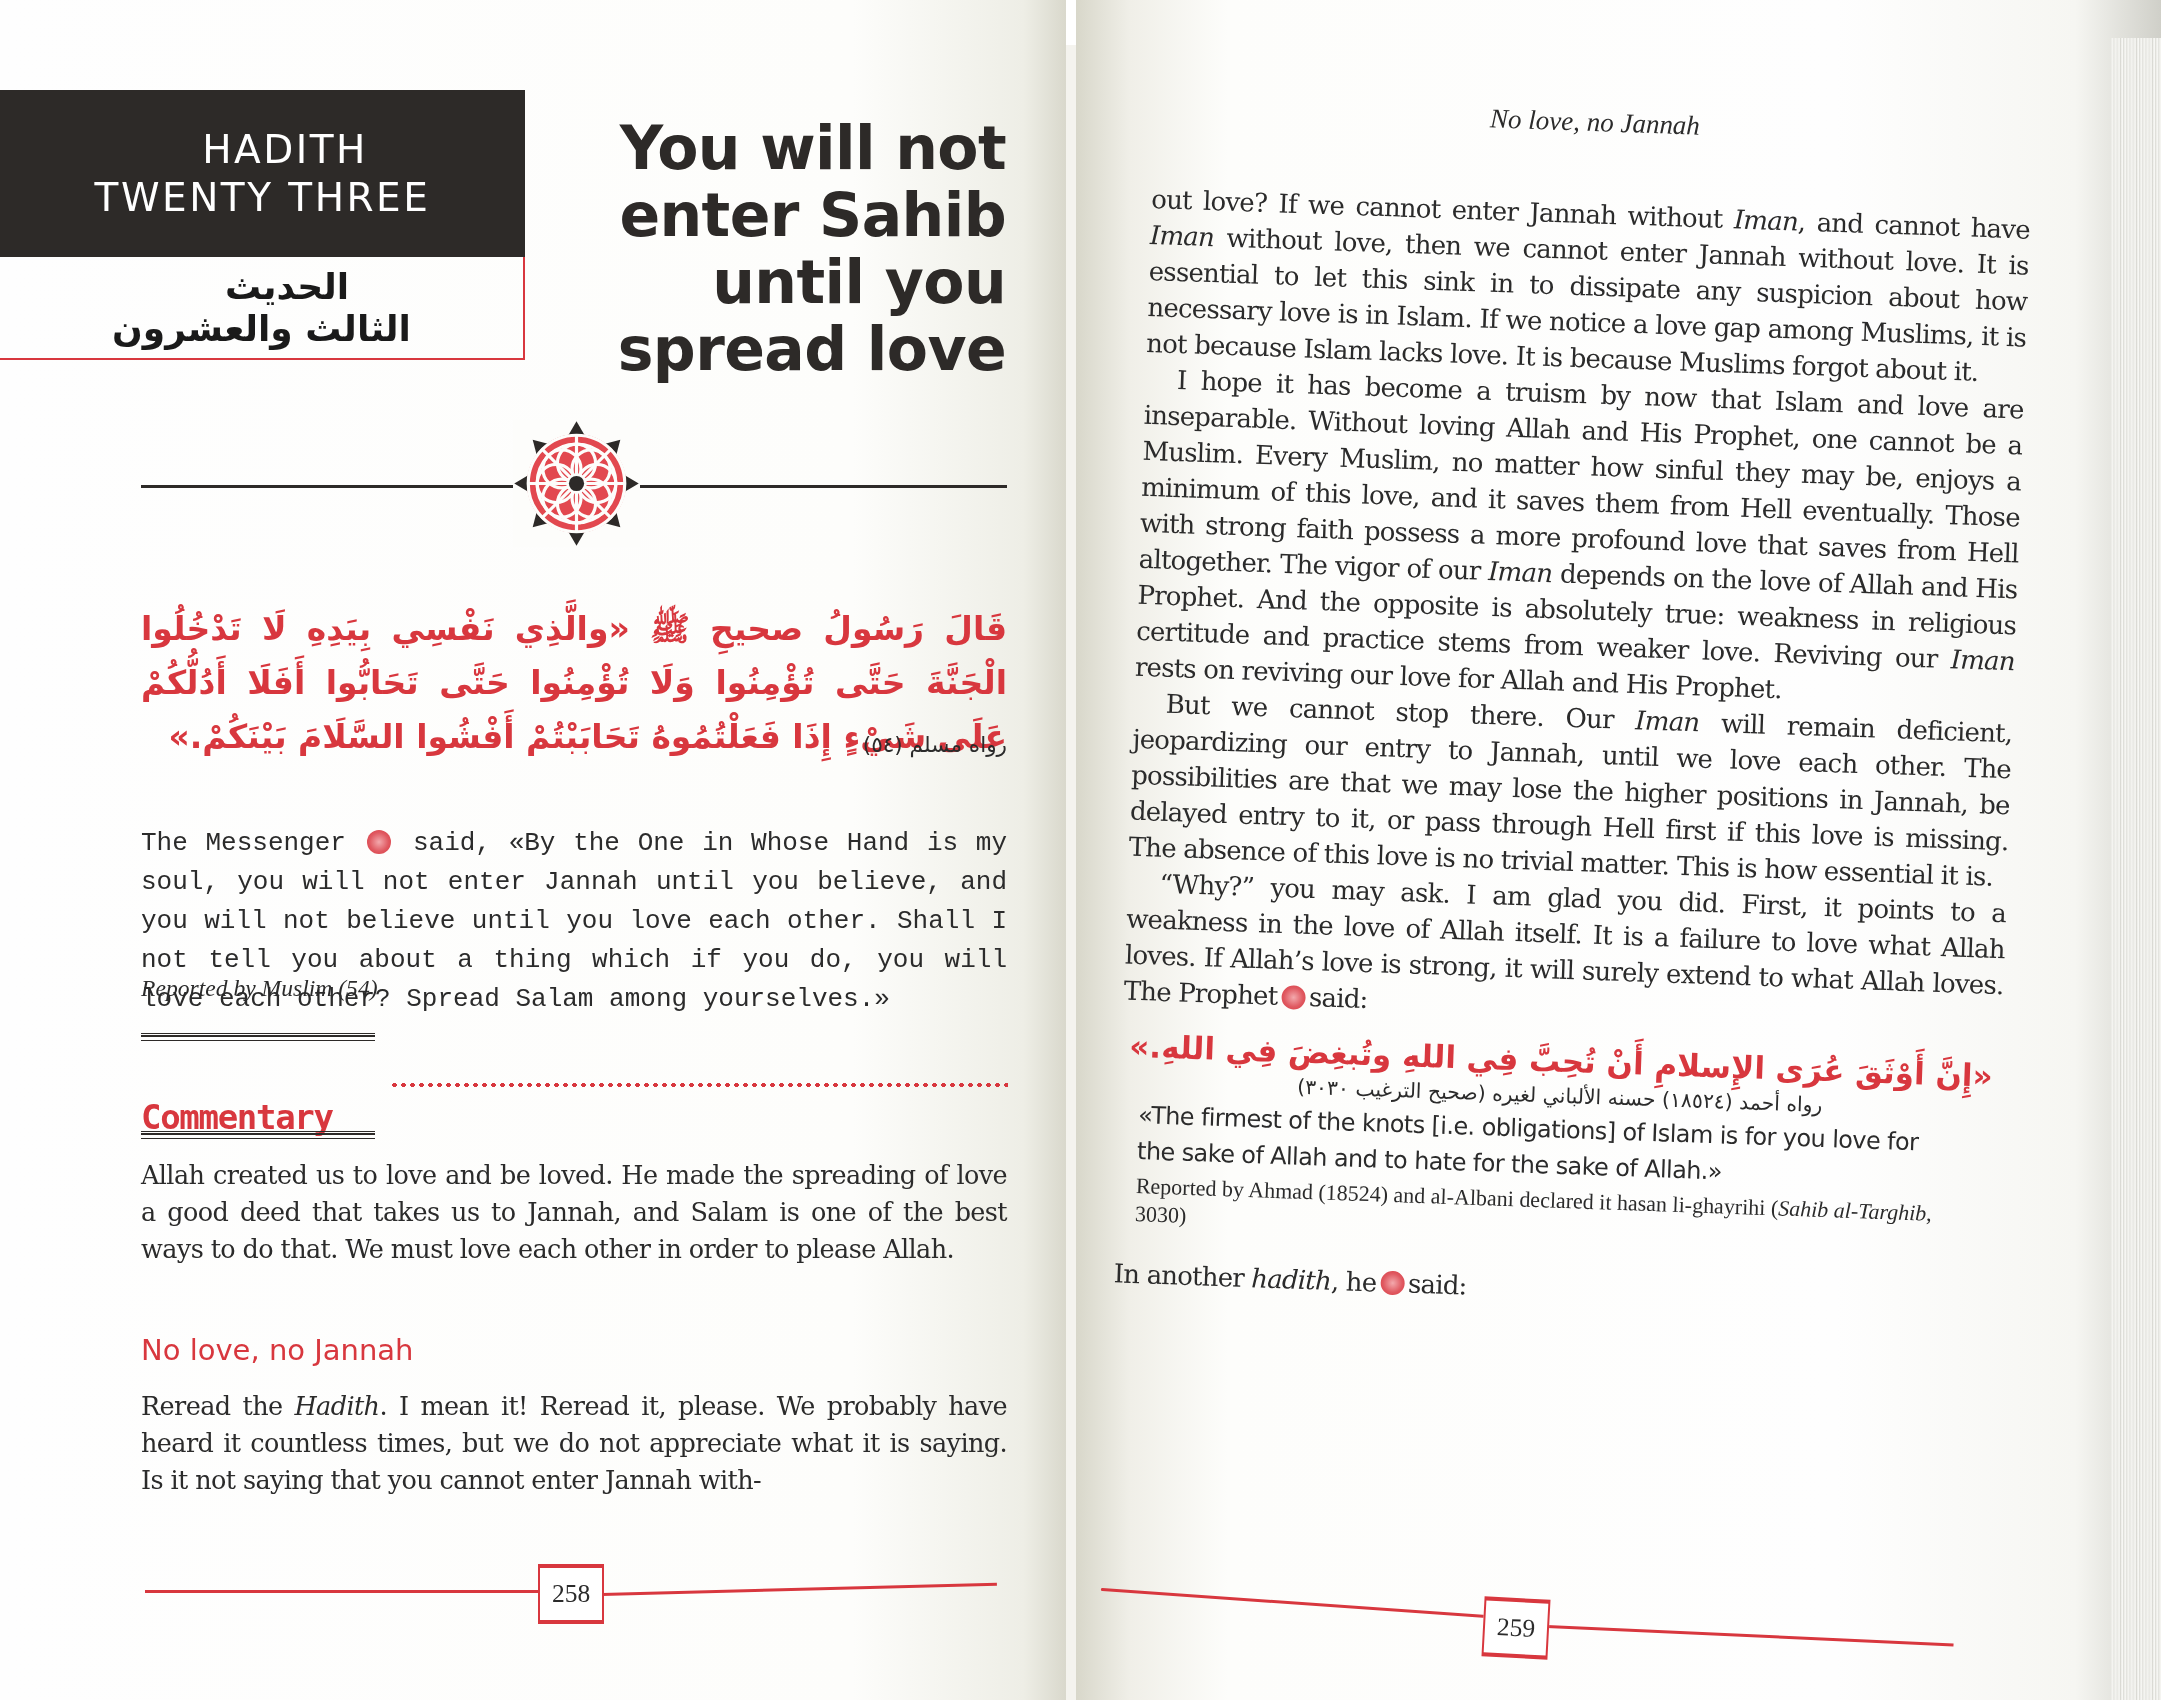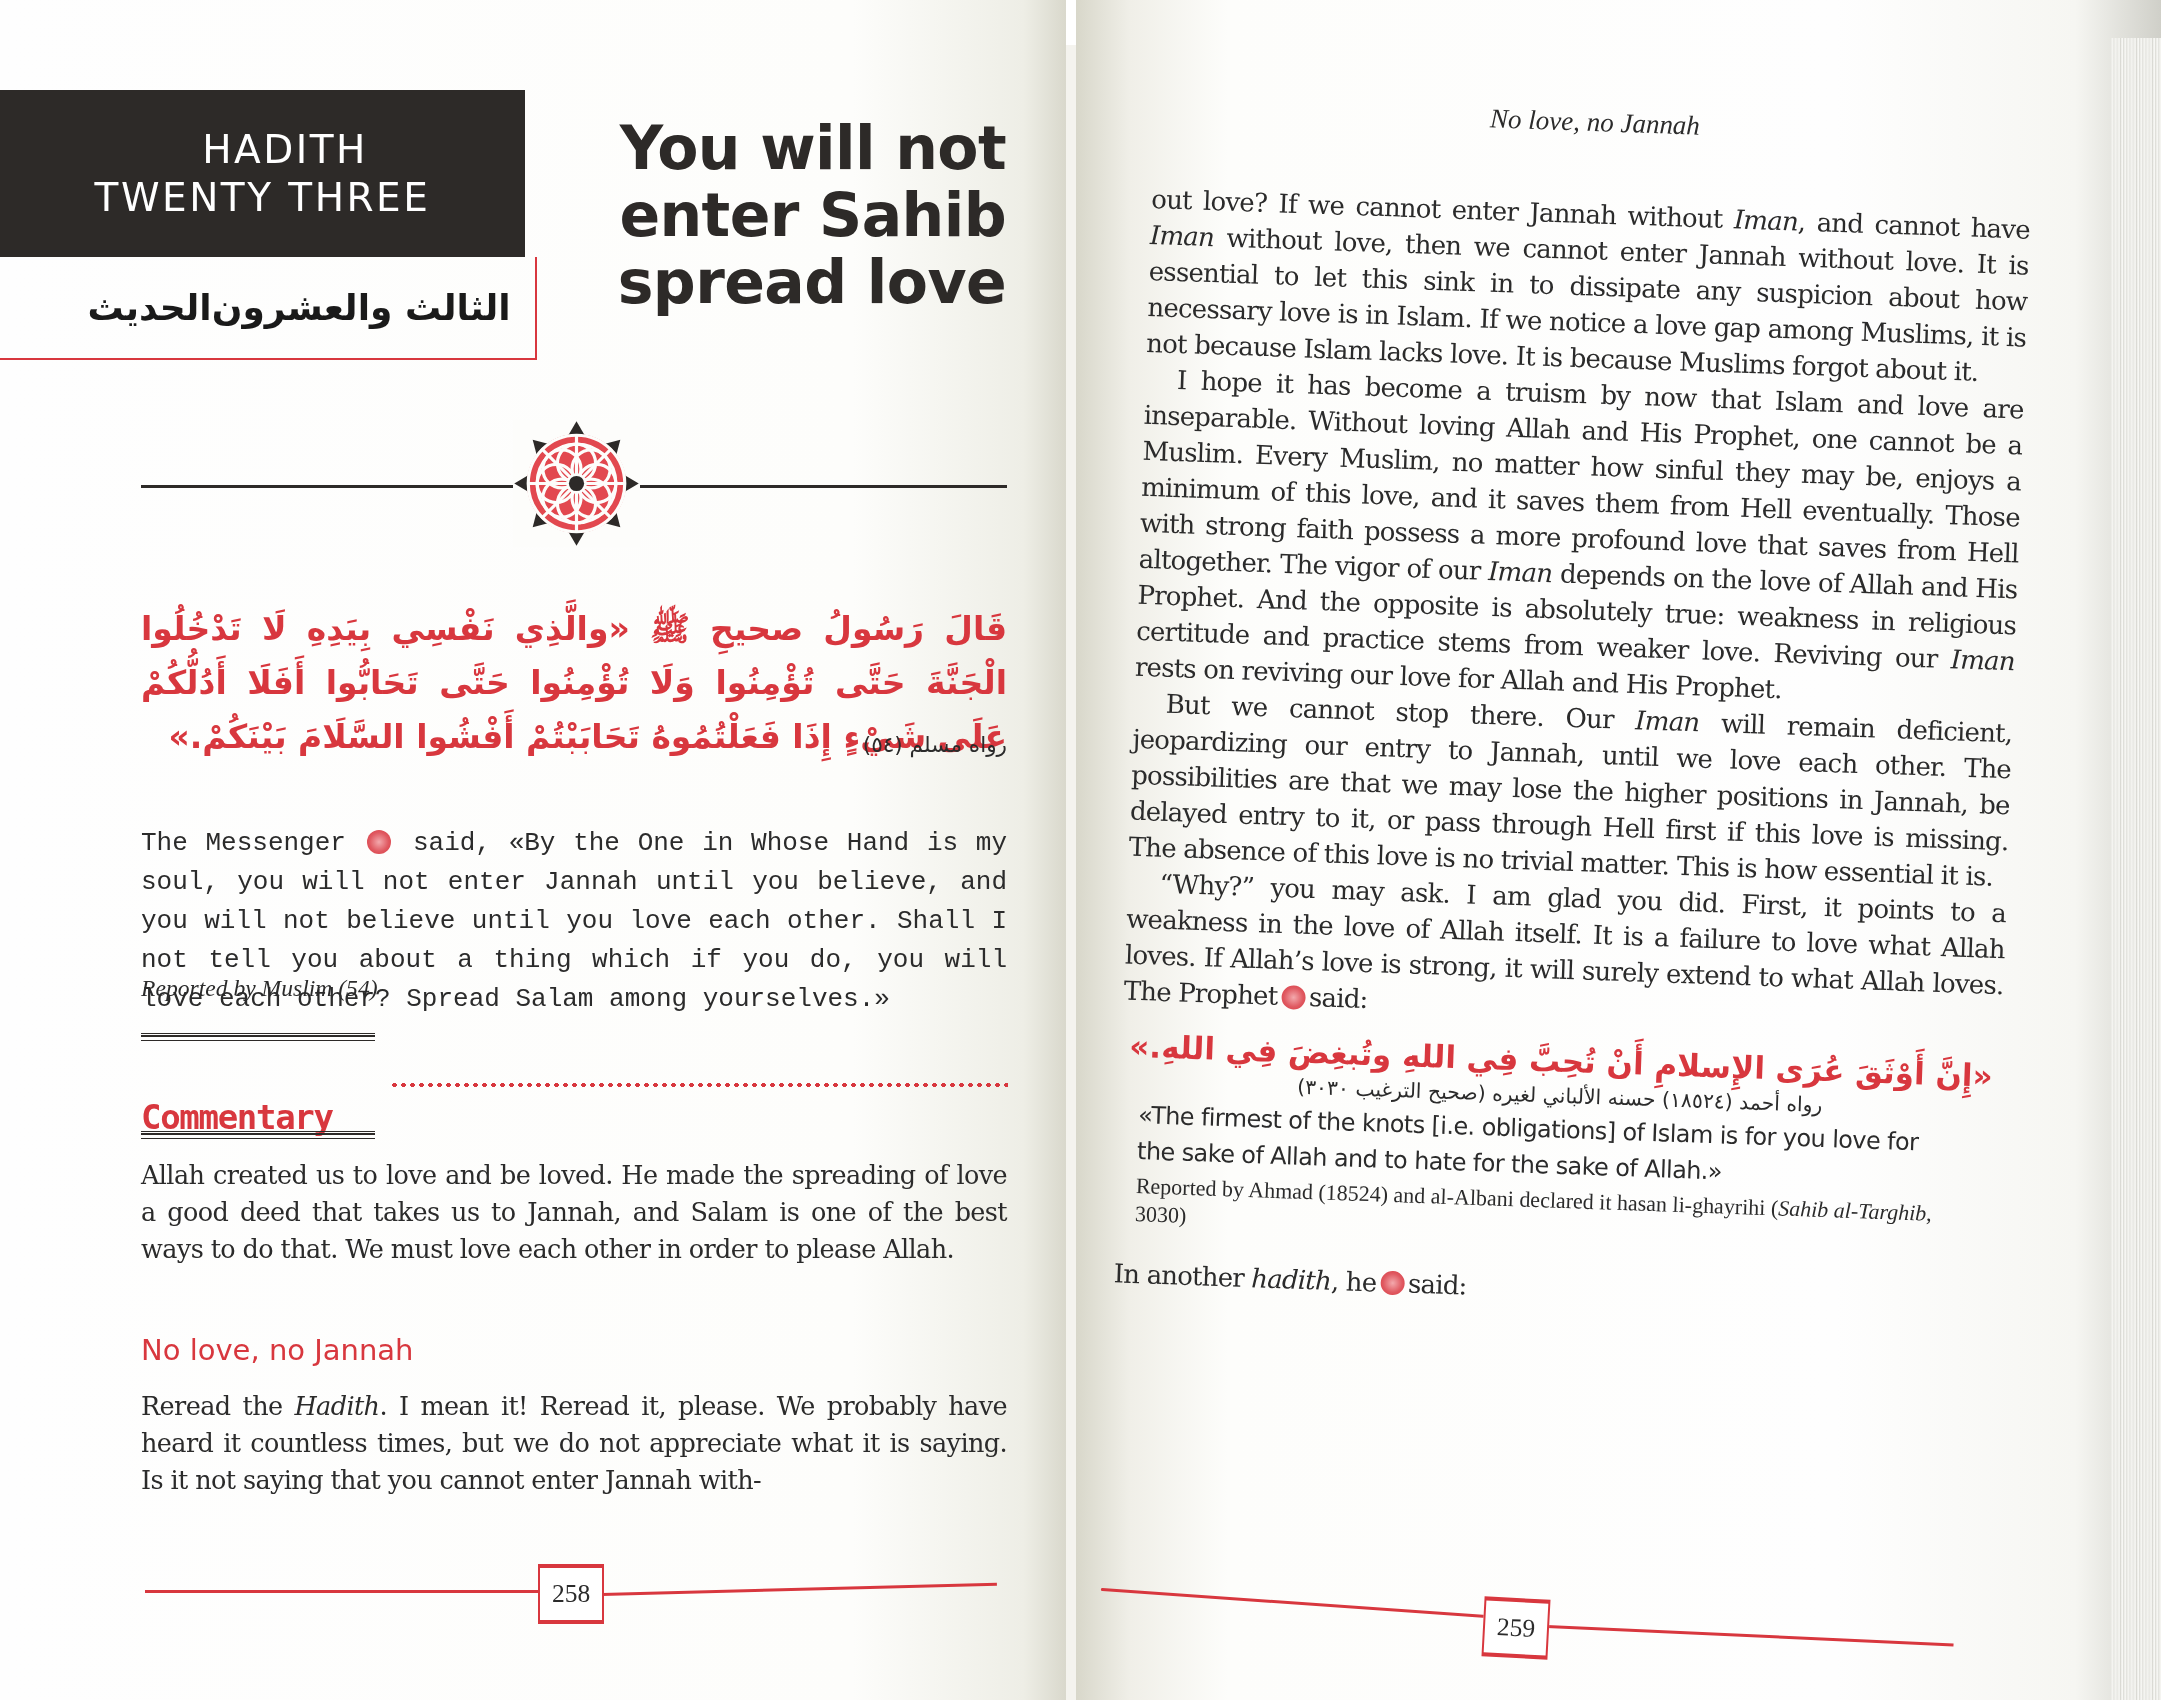--- a/index.html
+++ b/index.html
@@ -48,21 +48,21 @@
       display: flex; flex-direction: column; align-items: center; justify-content: center;
     }
     .hadith-dark span {
       color: #ffffff; font-family: "DejaVu Sans", sans-serif; font-size: 39px; letter-spacing: 2.5px;
       line-height: 48px; font-weight: normal;
     }
     .hadith-dark .l1 { margin-left: 45px; }
     .hadith-white {
       position: absolute; left: 0; top: 257px; width: 523px; height: 101px;
       border-right: 2.5px solid #d8373e; border-bottom: 2.5px solid #d8373e;
-      display: flex; flex-direction: row; align-items: center; justify-content: center; padding-left: 12px;
+      display: flex; flex-direction: column; align-items: center; justify-content: center;
     }
     .hadith-white .ar {
       font-family: "DejaVu Sans", sans-serif; font-size: 36px; font-weight: bold; color: #1a1a1a;
       direction: rtl; line-height: 42px;
     }
     .hadith-white .ar.l1 { margin-left: 51px; }
 
     .chapter-title {
       position: absolute; left: 560px; top: 115px; width: 446px;
       text-align: right;
@@ -198,20 +198,21 @@
     <span>TWENTY THREE</span>
   </div>
   <div class="hadith-white">
     <span class="ar l1">الحديث</span>
     <span class="ar">الثالث والعشرون</span>
   </div>
 
   <div class="chapter-title">
     <div>You will not</div>
     <div>enter Sahib</div>
+    <div>until you</div>
     <div>spread love</div>
   </div>
 
   <div class="ornament-line"></div>
   <div class="ornament">
     <svg width="127" height="127" viewBox="-100 -100 200 200">
       <g fill="#2d2a28">
         <polygon points="0,-98 -14,-74 14,-74"></polygon>
         <polygon points="0,98 -14,74 14,74"></polygon>
         <polygon points="-98,0 -74,-14 -74,14"></polygon>

